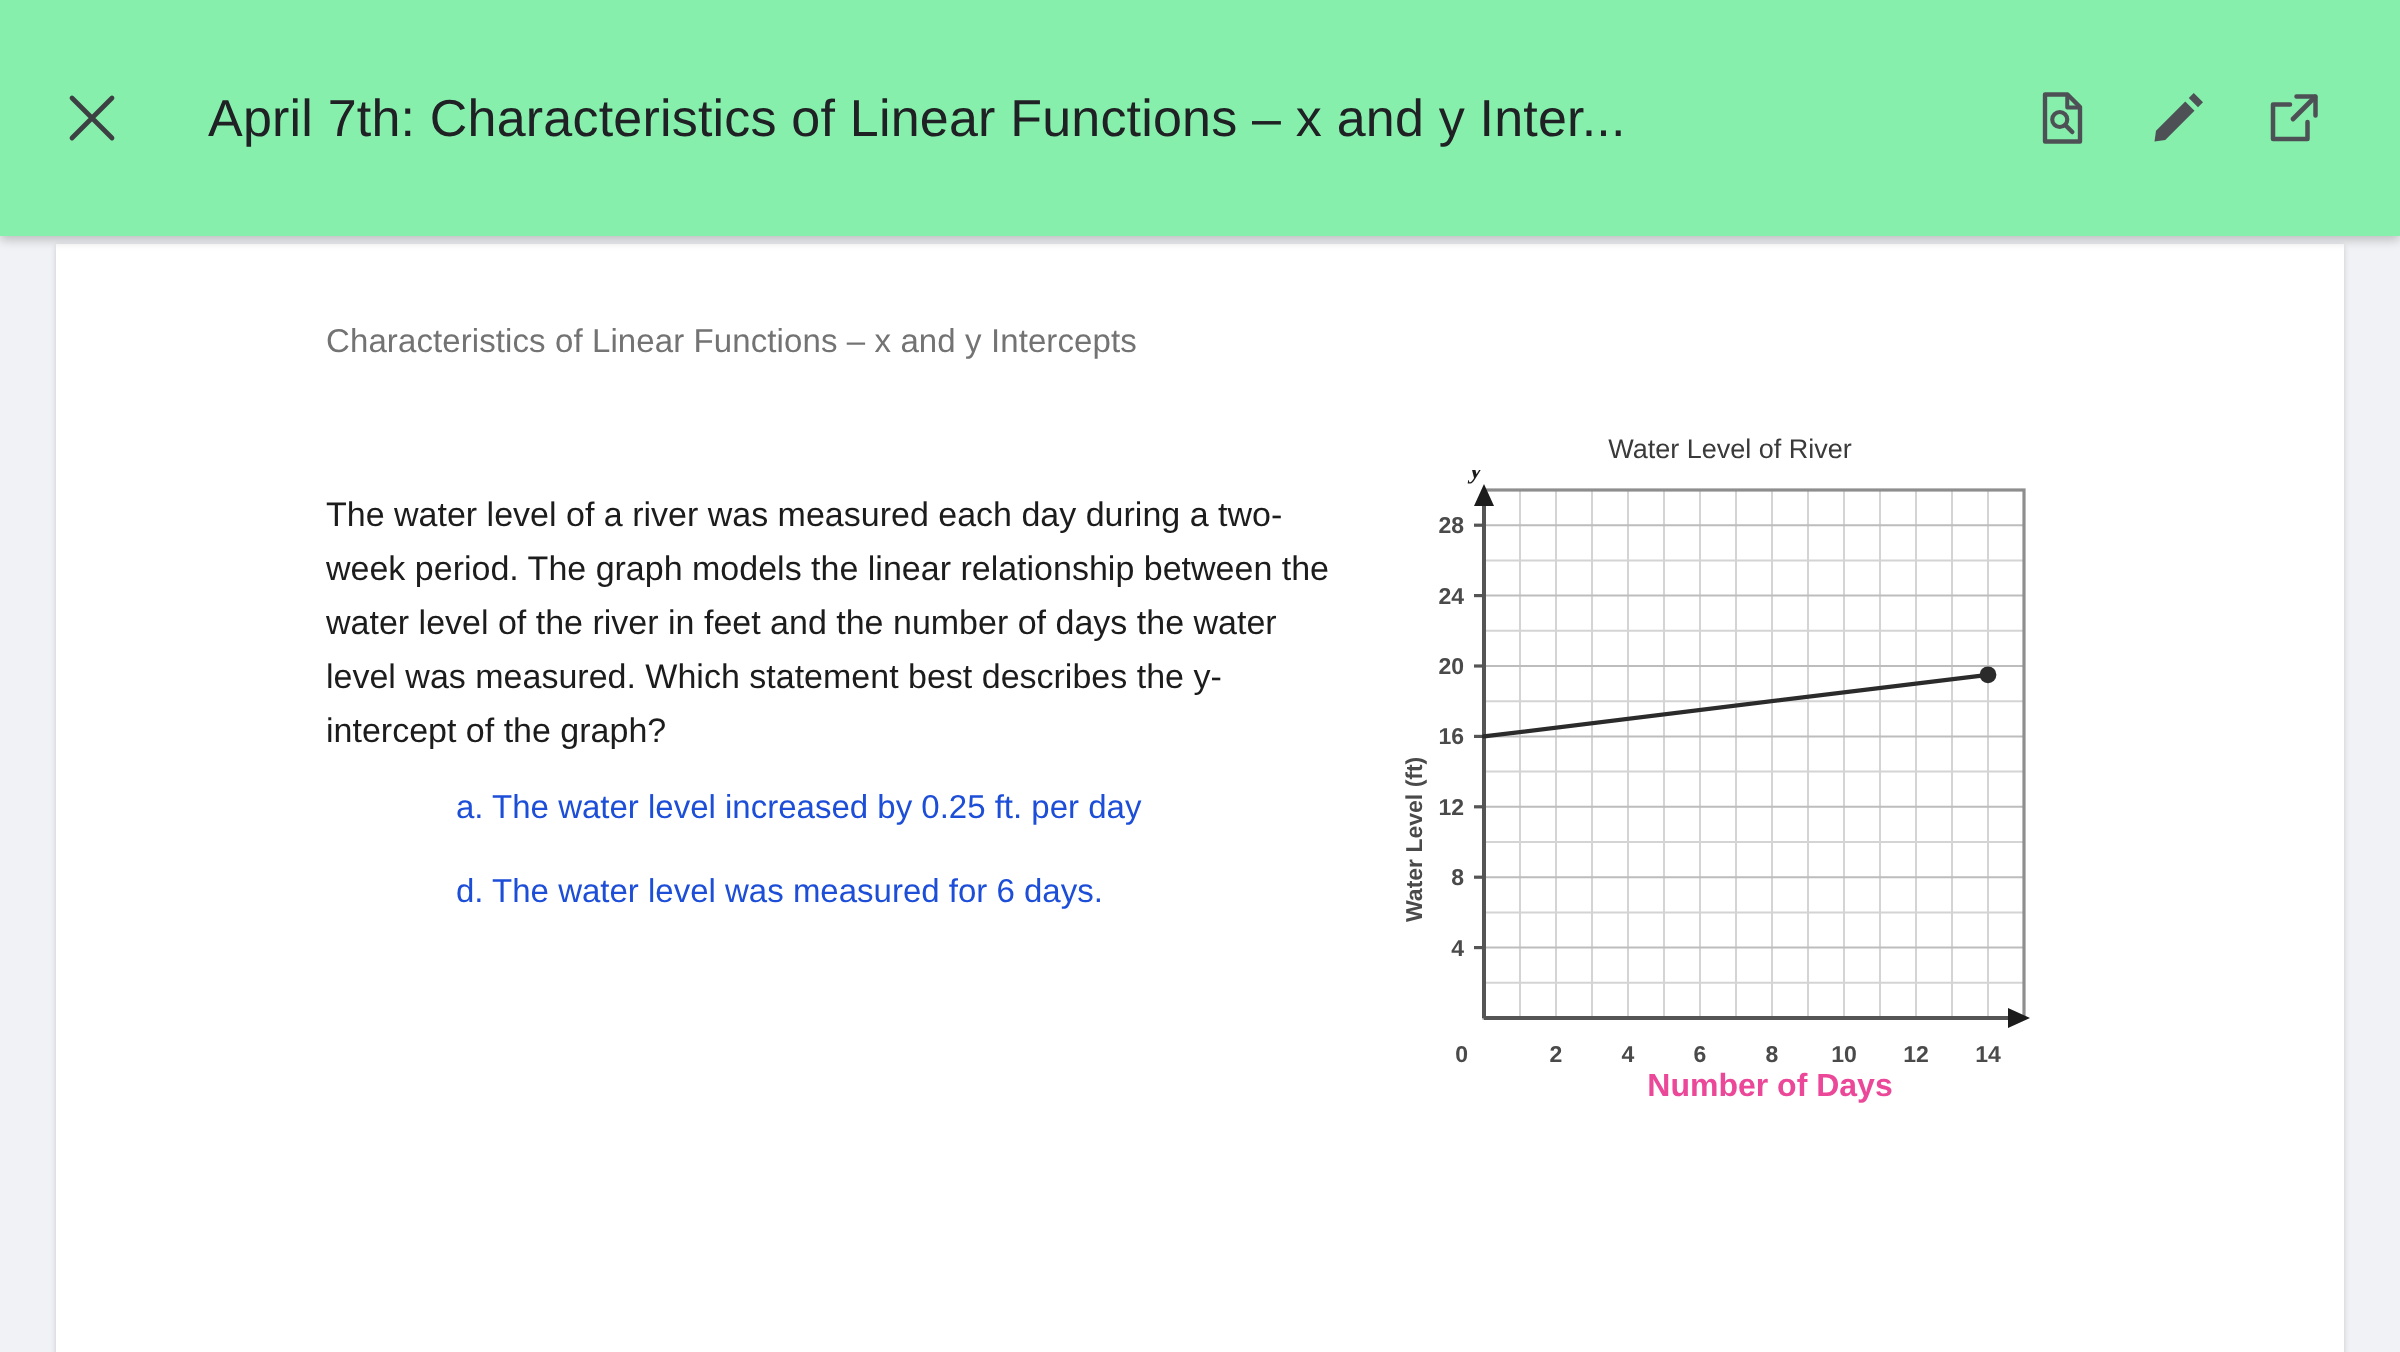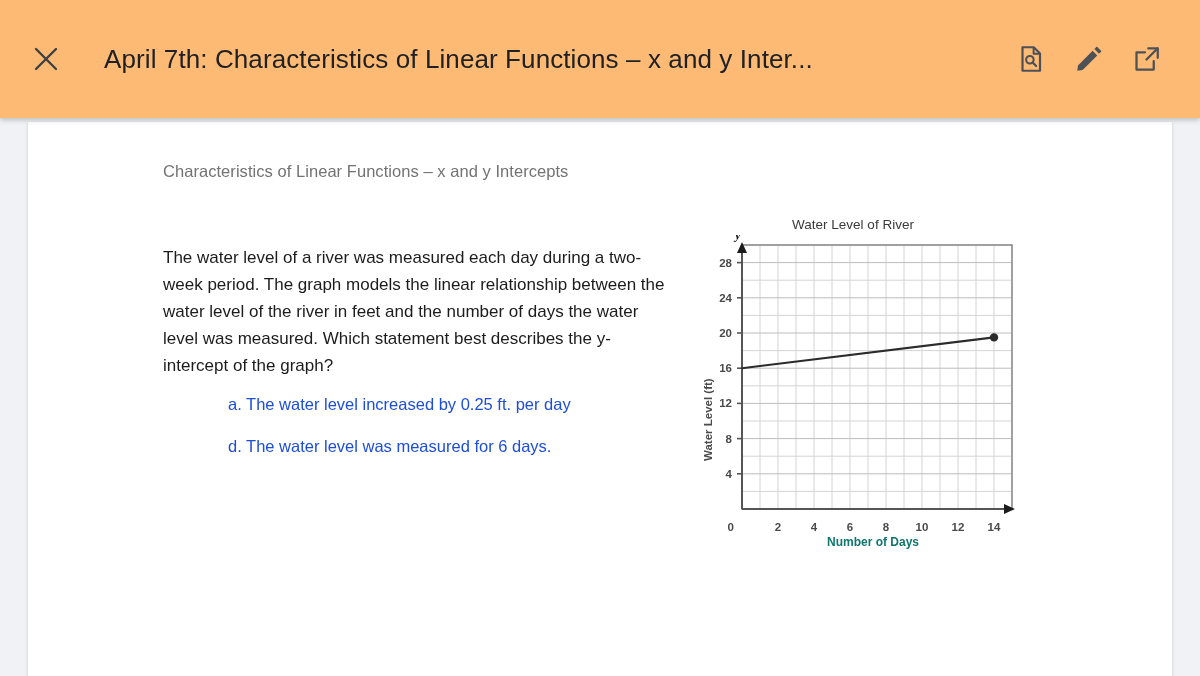--- a/index.html
+++ b/index.html
@@ -14,21 +14,21 @@
     font-family: "Liberation Sans", sans-serif;
     background: #f1f2f5;
   }
 
   
   .appbar {
     position: absolute;
     top: 0; left: 0;
     width: 1200px;
     height: 118px;
-    background: #fdba74;
+    background: #86efac;
     display: flex;
     align-items: center;
     z-index: 20;
     box-shadow: 0 2px 5px rgba(0,0,0,0.22);
   }
 
   .close-btn {
     width: 60px;
     height: 60px;
     margin-left: 16px;
@@ -122,21 +122,21 @@
   .chart-figure {
     position: absolute;
     left: 660px;
     top: 95px;
     width: 330px;
     height: 340px;
   }
 
   .chart-title {
     position: absolute;
-    left: 0;
+    left: 12px;
     top: 0;
     width: 330px;
     text-align: center;
     font-size: 13.5px;
     color: #3a3a3a;
   }
 
   .chart-svg {
     position: absolute;
     left: 0;
@@ -157,27 +157,27 @@
     left: 18px;
     top: 140px;
     font-size: 11.5px;
     font-weight: bold;
     color: #4a4a4a;
     white-space: nowrap;
   }
 
   .xlabel {
     position: absolute;
-    left: 40px;
+    left: 52px;
     top: 318px;
     width: 290px;
     text-align: center;
-    font-size: 12px;
+    font-size: 16px;
     font-weight: bold;
-    color: #0f766e;
+    color: #ec4899;
   }
 
   .tick-text {
     font-family: "Liberation Sans", sans-serif;
     font-size: 11.5px;
     font-weight: bold;
     fill: #4a4a4a;
   }
   .axis-letter {
     font-family: "Liberation Serif", serif;

